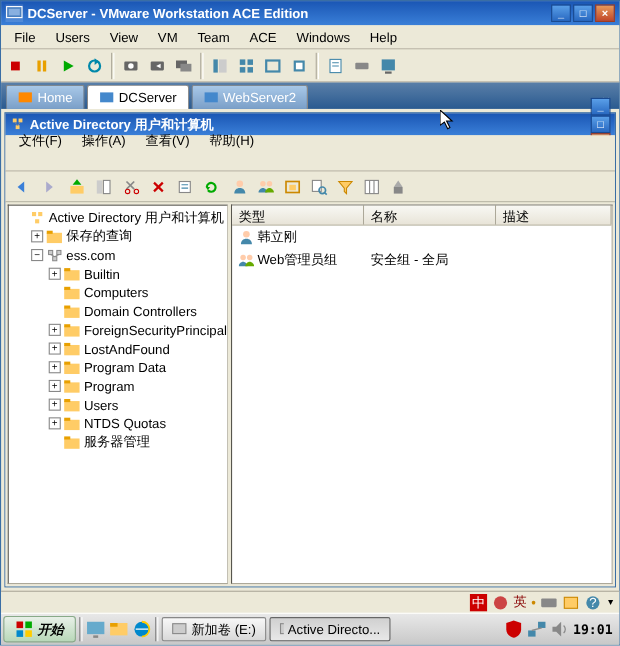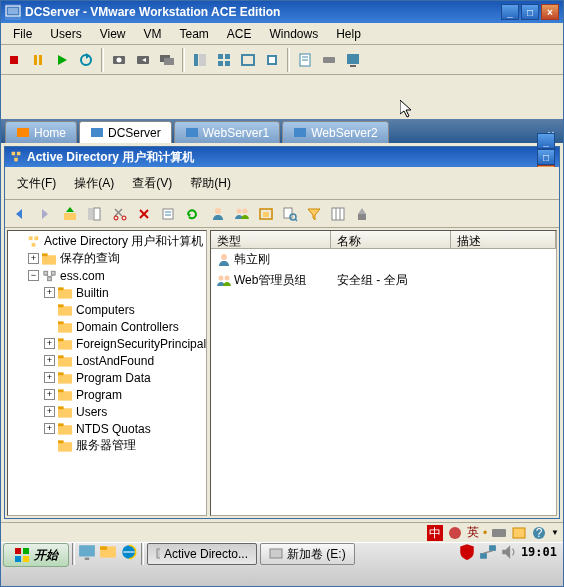--- a/index.html
+++ b/index.html
@@ -10,46 +10,46 @@
 .titlebar-vm .title-text { flex: 1; white-space: nowrap; overflow: hidden; }
 .titlebar-vm .win-controls { display: flex; gap: 2px; }
 .win-btn { width: 18px; height: 16px; background: linear-gradient(#5a9fe8,#2868c0); border: 1px solid #1a4a90; color: #fff; font-size: 10px; display: flex; align-items: center; justify-content: center; cursor: pointer; }
 .win-btn.close { background: linear-gradient(#e89a5a,#c04628); border-color: #a03a20; }
 .menubar { height: 22px; background: #ece9d8; border-bottom: 1px solid #aca899; display: flex; align-items: center; padding: 0 4px; gap: 2px; }
 .menubar-item { padding: 2px 8px; cursor: pointer; }
 .vm-toolbar { height: 30px; background: #ece9d8; border-bottom: 1px solid #aca899; display: flex; align-items: center; padding: 2px; gap: 2px; overflow: hidden; }
 .vm-toolbar .sep { width: 3px; height: 24px; border-left: 1px solid #aca899; border-right: 1px solid #fff; margin: 0 2px; }
 .tb-btn { width: 22px; height: 22px; border: 1px solid transparent; display: flex; align-items: center; justify-content: center; cursor: pointer; }
 .tb-btn svg { width: 16px; height: 16px; }
-.tabbar { height: 24px; background: linear-gradient(#5a7fa8,#2a5a90); display: flex; align-items: flex-end; padding: 0 4px; margin-top: 44px; }
+.tabbar { height: 24px; background: linear-gradient(#5a7fa8,#2a5a90); display: flex; align-items: flex-end; padding: 0 4px; }
 .tab { height: 22px; padding: 0 10px; display: flex; align-items: center; gap: 4px; color: #fff; cursor: pointer; border: 1px solid #888; border-bottom: none; background: linear-gradient(#a8c8e8,#7a9fc8); margin-right: 2px; border-radius: 3px 3px 0 0; }
 .tab.active { background: #fff; color: #000000; }
 .tab .tab-icon { width: 14px; height: 14px; }
 .tabbar .tab-close { margin-left: auto; color: #fff; width: 16px; height: 16px; cursor: pointer; display:flex;align-items:center;justify-content:center; }
 .inner-window { flex: 1; margin: 3px; border: 1px solid #3a6ea5; background: #ece9d8; display: flex; flex-direction: column; min-height: 0; }
 .inner-titlebar { height: 20px; background: linear-gradient(#1a56b4,#3a7fd8); color: #fff; display: flex; align-items: center; padding: 0 4px; font-weight: bold; }
 .inner-titlebar .title-text { flex: 1; }
-.inner-menubar { height: 22px; background: #ece9d8; border-bottom: 1px solid #aca899; display: flex; align-items: center; padding: 16px 4px; gap: 2px; }
+.inner-menubar { height: 22px; background: #ece9d8; border-bottom: 1px solid #aca899; display: flex; align-items: flex-end; padding: 16px 4px; gap: 2px; }
 .inner-toolbar { height: 28px; background: #ece9d8; border-bottom: 1px solid #aca899; display: flex; align-items: center; padding: 2px 4px; gap: 2px; overflow: hidden; }
 .content-area { flex: 1; display: flex; min-height: 0; background: #ece9d8; padding: 2px; gap: 3px; }
 .tree-pane { width: 200px; background: #fff; border: 1px inset #aca899; overflow: auto; padding: 2px; }
 .list-pane { flex: 1; background: #fff; border: 1px inset #aca899; display: flex; flex-direction: column; }
 .list-header { height: 18px; display: flex; background: #ece9d8; border-bottom: 1px solid #aca899; }
 .list-header-cell { padding: 2px 6px; border-right: 1px solid #aca899; background: linear-gradient(#f8f8f4,#e8e4d8); cursor: pointer; }
 .list-body { flex: 1; overflow: auto; }
 .list-row { display: flex; padding: 1px 0; }
 .list-cell { padding: 1px 6px; display: flex; align-items: center; gap: 3px; overflow:hidden; white-space:nowrap; }
 .row-icon { width: 14px; height: 14px; flex-shrink: 0; }
 .tree-node { white-space: nowrap; display: flex; align-items: center; height: 17px; }
 .tree-expander { width: 11px; height: 11px; border: 1px solid #888; background: #fff; font-size: 9px; line-height: 9px; text-align: center; margin-right: 3px; cursor: pointer; flex-shrink: 0; }
 .tree-icon { width: 15px; height: 14px; margin-right: 3px; flex-shrink: 0; }
 .tree-label { white-space: nowrap; }
 .indent-0 { padding-left: 2px; } .indent-1 { padding-left: 18px; } .indent-2 { padding-left: 34px; }
 .statusbar-lang { height: 20px; background: #ece9d8; border-top: 1px solid #aca899; display: flex; align-items: center; justify-content: flex-end; padding: 0 4px; gap: 4px; }
-.taskbar { height: 44px; background: linear-gradient(#e8e8e8,#c8c8c8); border-top: 1px solid #fff; display: flex; align-items: flex-start; padding: 0 2px; gap: 3px; }
+.taskbar { height: 29px; background: linear-gradient(#e8e8e8,#c8c8c8); border-top: 1px solid #fff; display: flex; align-items: center; padding: 0 2px; gap: 3px; }
 .start-btn { height: 24px; padding: 0 10px; background: linear-gradient(#e8f0e8,#b8d8b8); border: 1px solid #8a8; border-radius: 3px; display: flex; align-items: center; gap: 4px; cursor: pointer; font-style: italic; font-weight: bold; }
 .ql-icon { width: 18px; height: 18px; cursor: pointer; }
 .task-btn { height: 22px; padding: 0 8px; background: linear-gradient(#f8f8f8,#d8d8d8); border: 1px solid #888; border-radius: 2px; display: flex; align-items: center; gap: 4px; cursor: pointer; max-width: 110px; overflow: hidden; white-space: nowrap; }
 .task-btn.active { background: linear-gradient(#d0d0d0,#e8e8e8); border-color: #666; }
 .systray { margin-left: auto; display: flex; align-items: center; gap: 3px; padding: 0 4px; }
 .clock { font-family: monospace; font-weight: bold; }
 .ql-sep { width:3px; height:22px; border-left:1px solid #888; border-right:1px solid #fff; }
 .cursor-arrow { position: absolute; left: 400px; top: 100px; pointer-events: none; }
 </style>
 </head>
@@ -175,26 +175,20 @@
         <svg class="tab-icon" viewBox="0 0 14 14">
           <rect x="1" y="2" width="12" height="9" fill="#f80"></rect>
         </svg>
         <span>Home</span>
       </div>
       <div class="tab active">
         <svg class="tab-icon" viewBox="0 0 14 14">
           <rect x="1" y="2" width="12" height="9" fill="#48c"></rect>
         </svg>
         <span>DCServer</span>
-      </div>
-      <div class="tab">
-        <svg class="tab-icon" viewBox="0 0 14 14">
-          <rect x="1" y="2" width="12" height="9" fill="#48c"></rect>
-        </svg>
-        <span>WebServer1</span>
       </div>
       <div class="tab">
         <svg class="tab-icon" viewBox="0 0 14 14">
           <rect x="1" y="2" width="12" height="9" fill="#48c"></rect>
         </svg>
         <span>WebServer2</span>
       </div>
       <div class="tab-close">×</div>
   </div>
 
@@ -510,31 +504,31 @@
         <rect x="1" y="3" width="14" height="10" fill="#fc6"></rect>
         <rect x="1" y="3" width="6" height="3" fill="#e8a000"></rect>
       </svg>
     <svg class="ql-icon" viewBox="0 0 16 16">
         <circle cx="8" cy="8" r="6" fill="#08c"></circle>
         <path d="M3 8h10" stroke="#fff"></path>
         <path d="M8 2a6 6 0 0 1 0 12" fill="none" stroke="#fc0" stroke-width="1.5"></path>
       </svg>
     <div class="ql-sep"></div>
     <div id="task-buttons" style="display:flex;gap:3px;flex:1">
+        <div class="task-btn">
+          <svg width="14" height="14">
+            <rect x="1" y="2" width="12" height="9" fill="#ccc" stroke="#888"></rect>
+          </svg>
+          <span>新加卷 (E:)</span>
+        </div>
         <div class="task-btn active">
           <svg width="14" height="14">
             <rect x="1" y="2" width="12" height="9" fill="#ccc" stroke="#888"></rect>
           </svg>
           <span>Active Directo...</span>
-        </div>
-        <div class="task-btn">
-          <svg width="14" height="14">
-            <rect x="1" y="2" width="12" height="9" fill="#ccc" stroke="#888"></rect>
-          </svg>
-          <span>新加卷 (E:)</span>
         </div>
       </div>
     <div class="systray">
       <svg class="ql-icon" viewBox="0 0 16 16">
           <path d="M8 1l6 2v5c0 4-3 6-6 7-3-1-6-3-6-7V3z" fill="#c00"></path>
         </svg>
       <svg class="ql-icon" viewBox="0 0 16 16">
           <rect x="1" y="9" width="6" height="5" fill="#48a"></rect>
           <rect x="9" y="2" width="6" height="5" fill="#48a"></rect>
           <line x1="4" y1="9" x2="12" y2="7" stroke="#888"></line>

